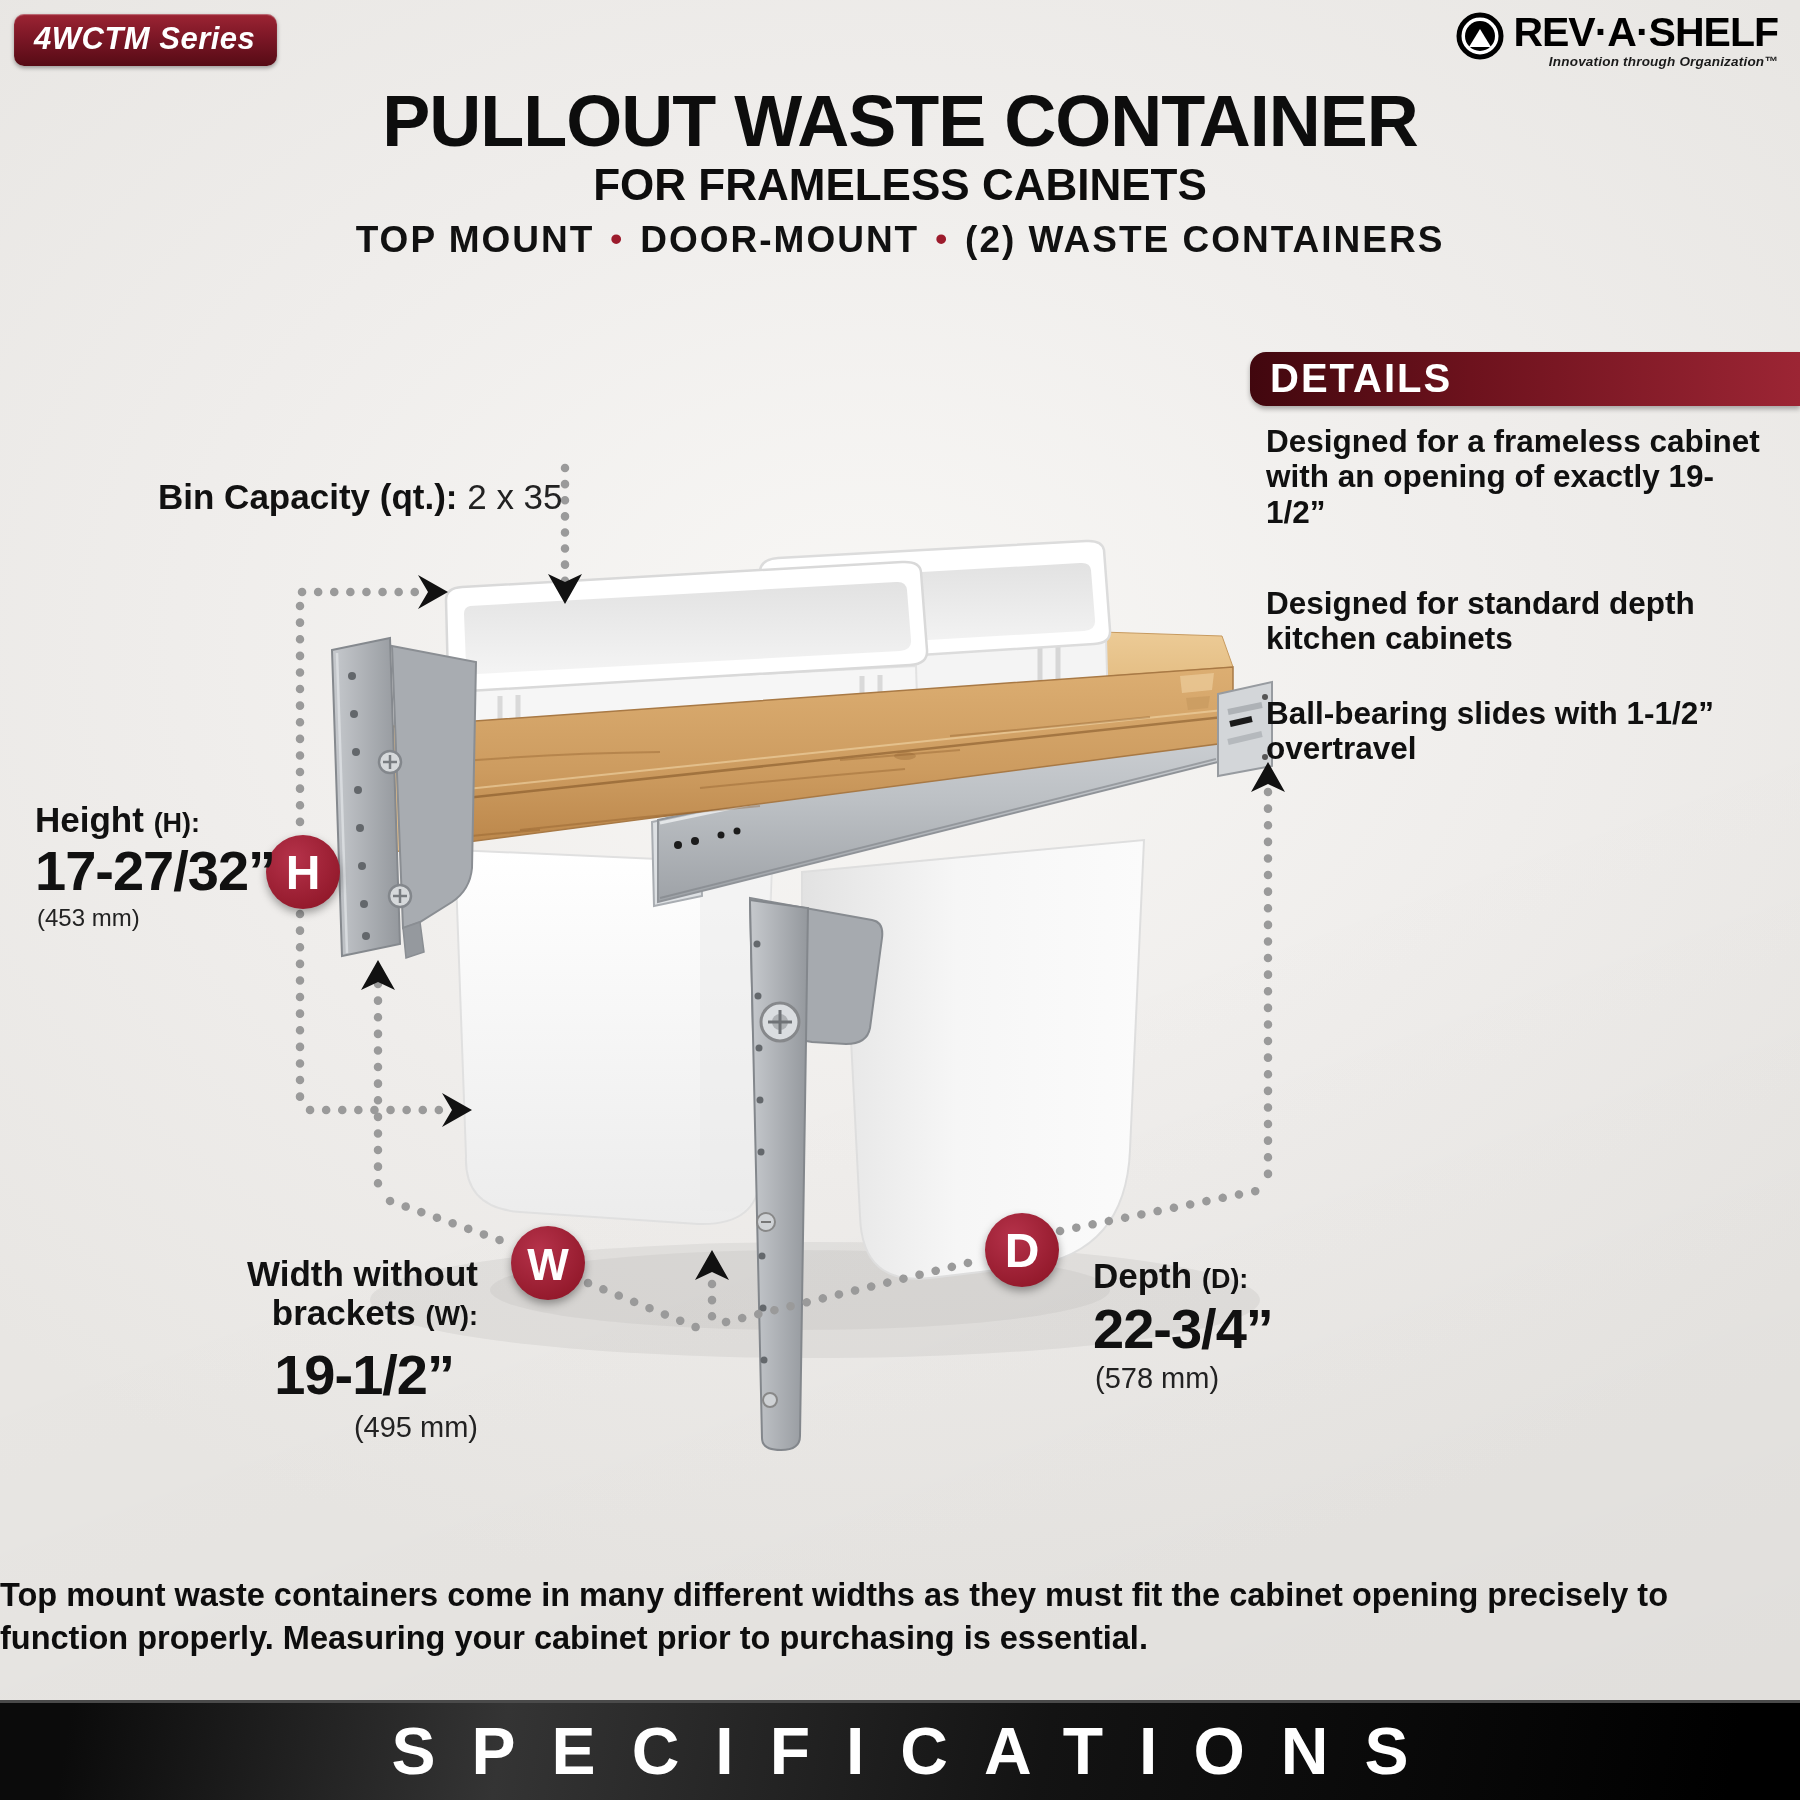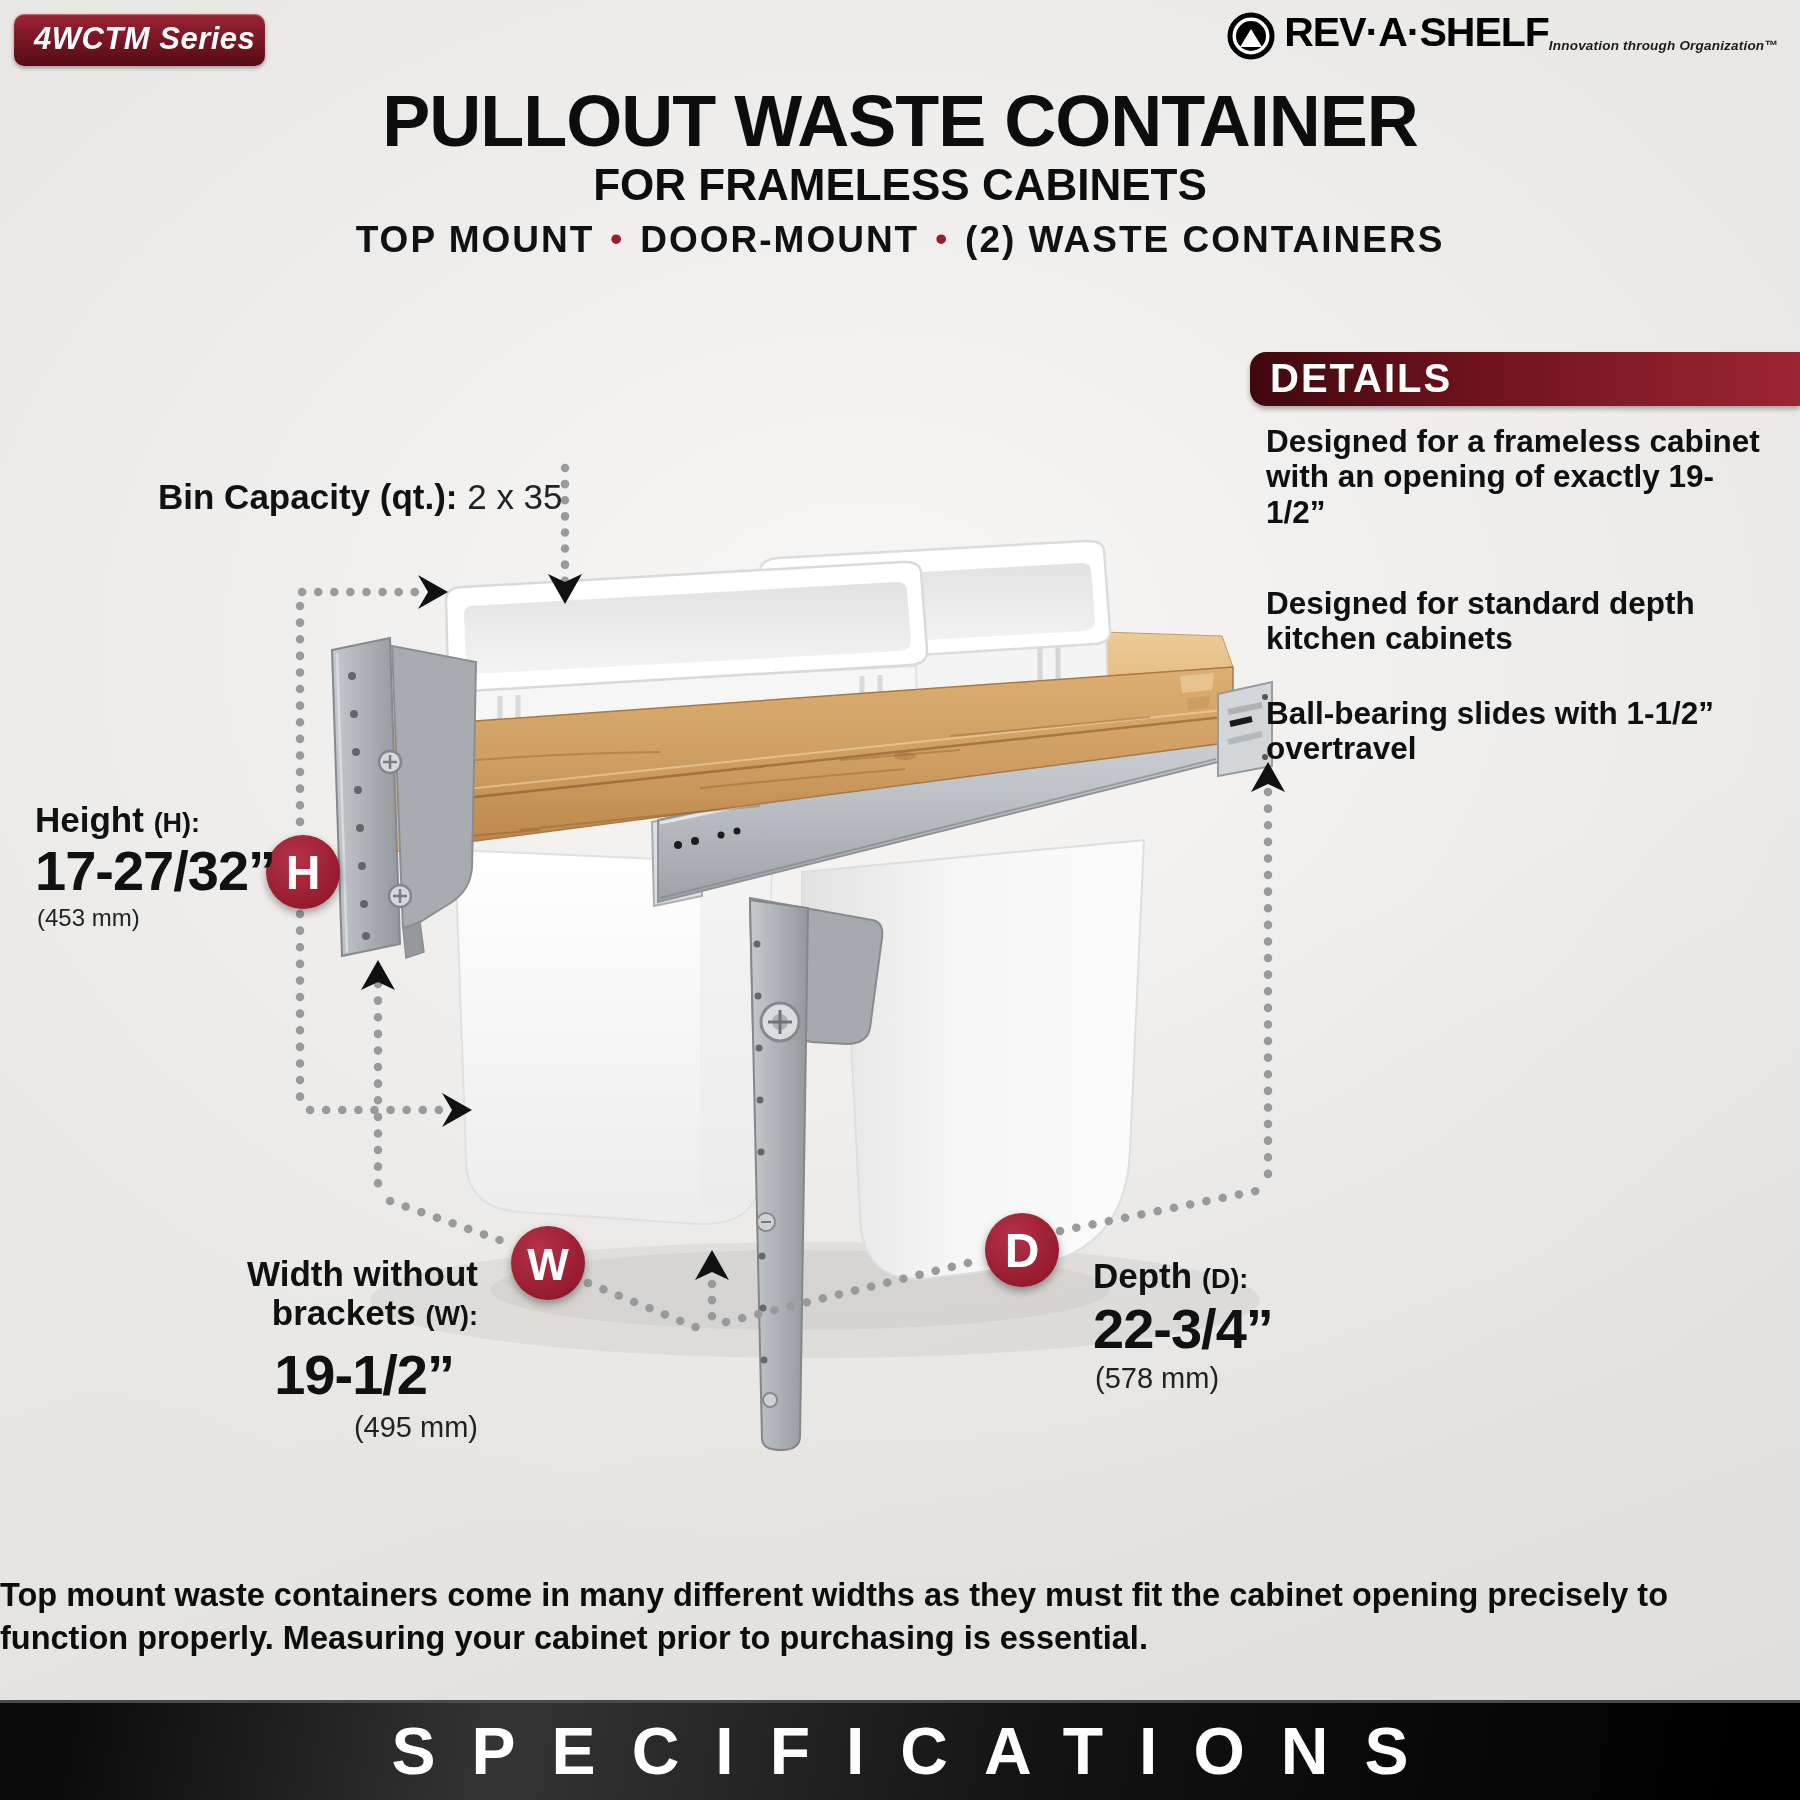--- a/index.html
+++ b/index.html
@@ -6,28 +6,28 @@
   .stage{
     position:relative;width:1800px;height:1800px;overflow:hidden;
     font-family:"Liberation Sans",sans-serif;color:#111;
     background:
       linear-gradient(160deg, rgba(255,255,255,0) 55%, rgba(0,0,0,0.035) 100%),
       radial-gradient(ellipse 1250px 950px at 48% 36%, #f8f7f5 0%, #efedeb 55%, #e8e6e3 100%);
   }
   .abs{position:absolute;}
   
   .series-badge{
-    left:14px;top:14px;padding:7px 10px 9px 20px;border-radius:10px;
+    left:14px;top:14px;padding:7px 22px 9px 20px;border-radius:10px;
     background:linear-gradient(180deg,#9c2433 0%,#7c1726 45%,#560b15 100%);
     box-shadow:0 2px 4px rgba(0,0,0,.35), inset 0 1px 1px rgba(255,255,255,.35);
     color:#fff;font-size:31px;font-weight:700;font-style:italic;letter-spacing:.5px;
   }
   .logo{right:22px;top:12px;display:flex;align-items:flex-start;gap:8px;}
   .logo .mark{width:50px;height:50px;}
-  .logo .text{display:flex;align-items:flex-end;justify-content:center;}
+  .logo .text{display:flex;flex-direction:column;align-items:flex-end;justify-content:center;}
   .logo .brand{font-size:41px;font-weight:700;letter-spacing:-1px;line-height:1;color:#000;}
   .logo .tag{font-size:13.5px;font-weight:700;font-style:italic;color:#1a1a1a;margin-top:1px;letter-spacing:.2px;}
   .title{left:0;right:0;top:80px;text-align:center;font-size:72px;font-weight:700;letter-spacing:-1px;color:#0d0d0d;}
   .subtitle{left:0;right:0;top:160px;text-align:center;font-size:44px;font-weight:700;letter-spacing:0;color:#0d0d0d;}
   .tagline{left:0;right:0;top:219px;text-align:center;font-size:37px;font-weight:700;letter-spacing:2px;color:#111;}
   .tagline .dot{color:#9c1b2c;font-size:34px;margin:0 16px;vertical-align:2px;}
   
   .details-bar{
     left:1250px;right:0;top:352px;height:54px;border-radius:16px 0 0 16px;
     background:linear-gradient(90deg,#41070e 0%,#6d121d 40%,#9c2534 100%);

